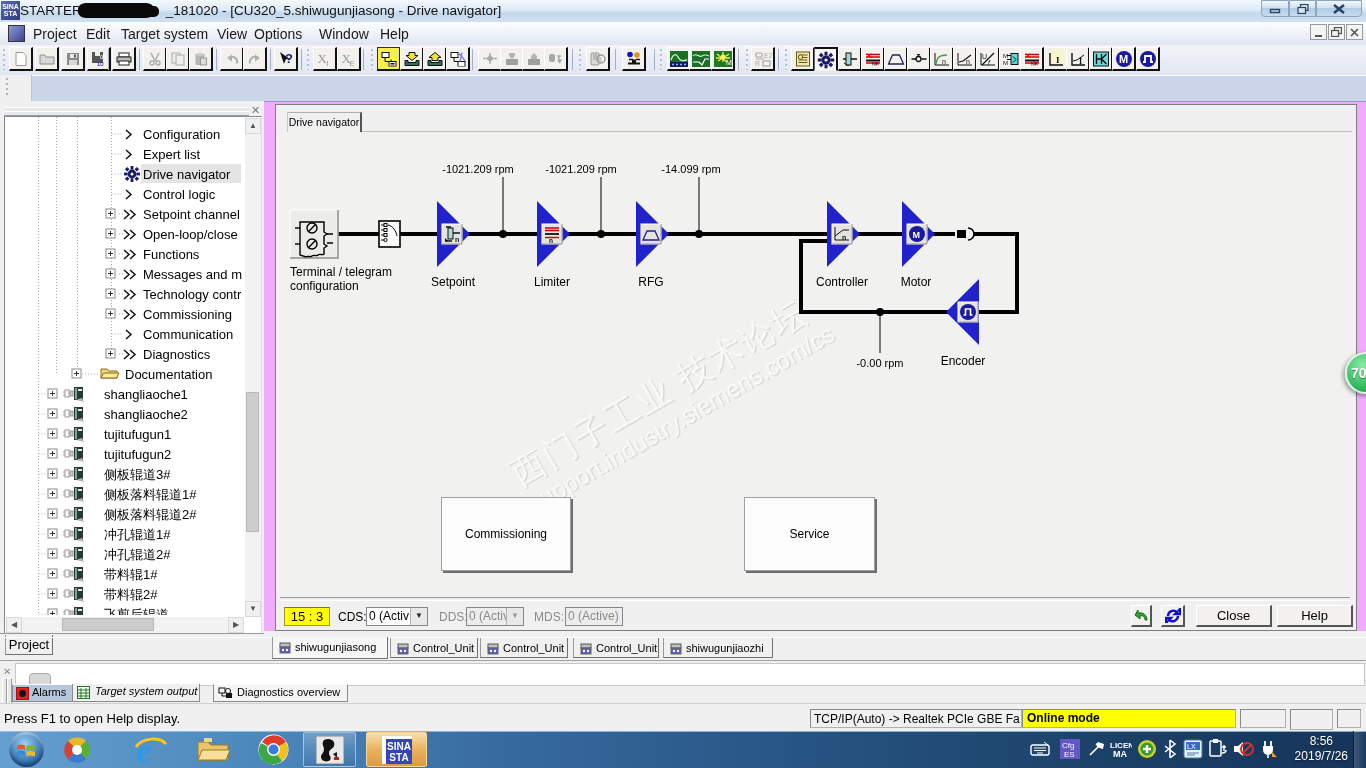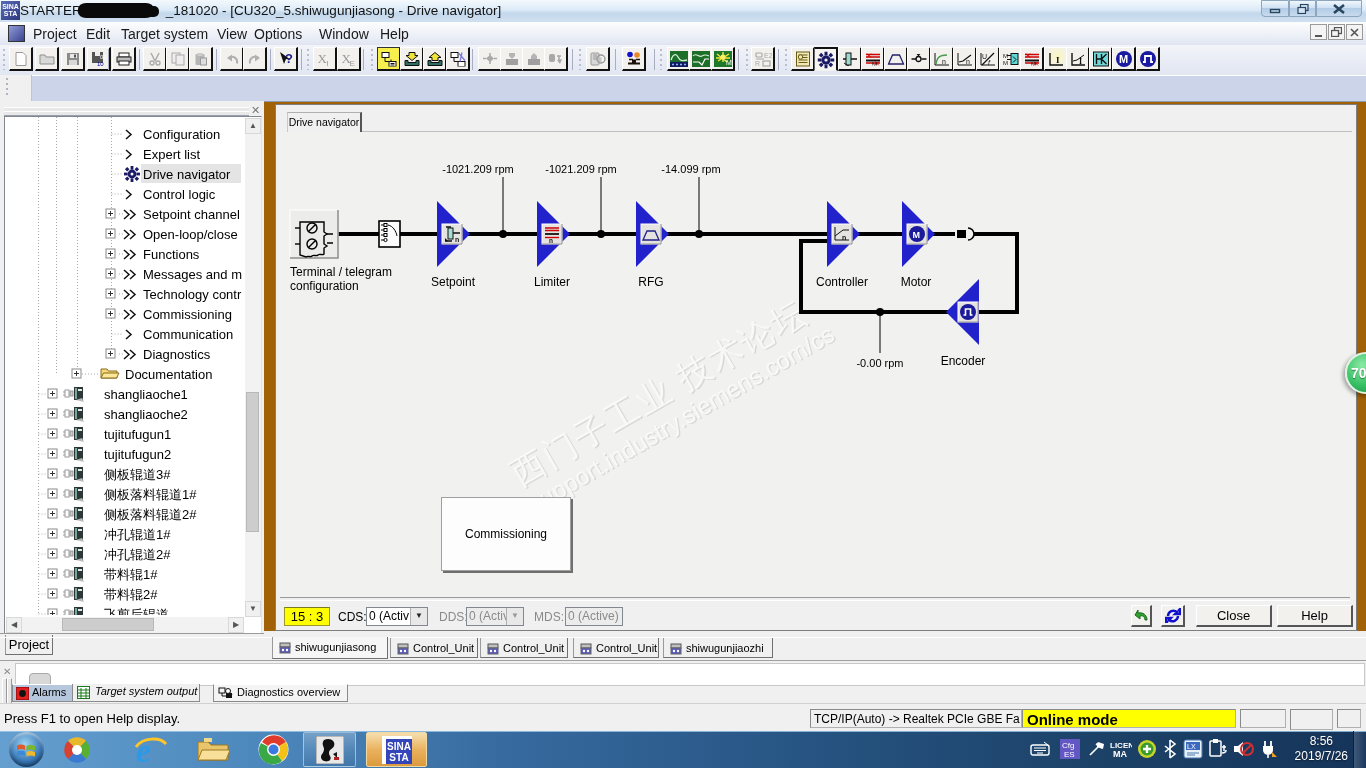--- a/index.html
+++ b/index.html
@@ -1,17 +1,17 @@
 <!DOCTYPE html>
 <html><head>
 <meta charset="utf-8">
 <style>
   html,body{margin:0;padding:0;}
   #screen{position:relative;width:1366px;height:768px;overflow:hidden;
-    font-family:"Liberation Sans",sans-serif;background:#a16207;}
+    font-family:"Liberation Sans",sans-serif;background:#f0abfc;}
   .abs{position:absolute;}
   
   #titlebar{left:0;top:0;width:1366px;height:22px;
     background:linear-gradient(#f3f9fd 0%,#dcebf8 45%,#c4d8ec 60%,#cfe0f0 100%);
     border-bottom:1px solid #98a8bd;}
   #titlebar .ttl{left:20px;top:3px;font-size:13.5px;color:#111;white-space:nowrap;}
   .redact{left:78px;top:3px;width:76px;height:15px;background:#0a0a0a;border-radius:8px/6px;}
   .redact2{left:145px;top:6px;width:14px;height:11px;background:#0a0a0a;border-radius:5px;}
   #appico{left:1px;top:1px;width:19px;height:19px;background:linear-gradient(135deg,#5a6ab8,#2e3a7e);
     color:#fff;font-size:7px;font-weight:bold;line-height:7px;text-align:center;padding-top:2px;box-sizing:border-box;}
@@ -83,21 +83,21 @@
   .dtab svg{position:absolute;left:6px;top:4px;}
   .dtab span{position:absolute;left:22px;top:4px;}
   
   #alarms{left:0;top:660px;width:1366px;height:43px;background:#f0f0f0;border-top:1px solid #a0a0a0;}
   #alarmwhite{left:15px;top:2px;width:1348px;height:21px;background:#fff;border:1px solid #c8c8c8;}
   .atab{position:absolute;top:23px;height:18px;background:#f0f0f0;border:1px solid #8a8a8a;border-top:1px solid #fff;
     font-size:11px;box-sizing:border-box;white-space:nowrap;overflow:hidden;}
   
   #statusbar{left:0;top:703px;width:1366px;height:28px;background:#f0f0f0;border-top:1px solid #d0d0d0;}
   .sbox{position:absolute;top:5px;height:19px;border:1px solid #b0b0b0;border-top-color:#8a8a8a;border-left-color:#8a8a8a;
-    box-sizing:border-box;font-size:15px;}
+    box-sizing:border-box;font-size:12px;}
   
   #taskbar{left:0;top:731px;width:1366px;height:37px;
     background:linear-gradient(90deg,#659fd0 0%,#4e89bd 18%,#36699e 38%,#265381 60%,#1c4268 80%,#16345a 100%);}
   #taskbar::before{content:"";position:absolute;left:0;top:0;width:100%;height:1px;background:#9ecbee;opacity:.8;}
   .tkframe{position:absolute;top:1px;height:35px;border:1px solid rgba(220,240,255,.55);
     background:linear-gradient(rgba(255,255,255,.25),rgba(255,255,255,.08) 50%,rgba(0,0,0,.05));border-radius:2px;box-sizing:border-box;}
   .tray{position:absolute;color:#fff;font-size:13px;}
   #clock{position:absolute;right:18px;top:3px;color:#fff;font-size:12px;text-align:center;line-height:15px;
     text-shadow:0 1px 2px rgba(0,0,0,.5);}
   #showdesk{position:absolute;right:0;top:0;width:12px;height:37px;border-left:1px solid #0f2037;
@@ -751,20 +751,21 @@
         <text x="12" y="158">configuration</text>
         <text x="175" y="154" text-anchor="middle">Setpoint</text>
         <text x="274" y="154" text-anchor="middle">Limiter</text>
         <text x="373" y="154" text-anchor="middle">RFG</text>
         <text x="564" y="154" text-anchor="middle">Controller</text>
         <text x="638" y="154" text-anchor="middle">Motor</text>
         <text x="685" y="233" text-anchor="middle">Encoder</text>
       </g>
     </svg>
     <div class="bigbtn" style="left:165px;width:130px;">Commissioning</div>
+    <div class="bigbtn" style="left:468px;width:131px;">Service</div>
     <div id="groove" class="abs"></div>
     <div class="abs" style="left:8px;top:502px;width:46px;height:19px;background:#ffff00;border:1px solid #9a9a2a;border-top-color:#7a7a20;box-sizing:border-box;text-align:center;font-size:13px;line-height:17px;">15 : 3</div>
     <div class="srow abs" style="left:62px;top:505px;font-size:12px;">CDS:</div>
     <div class="combo" style="left:90px;top:502px;width:62px;">
         <span class="fld">0 (Activ</span>
         <span class="drp">▼</span>
       </div>
     <div class="srow gray abs" style="left:163px;top:505px;font-size:12px;">DDS:</div>
     <div class="combo" style="left:190px;top:502px;width:58px;background:#ececec;color:#8a8a8a;">
         <span class="fld">0 (Activ</span>

